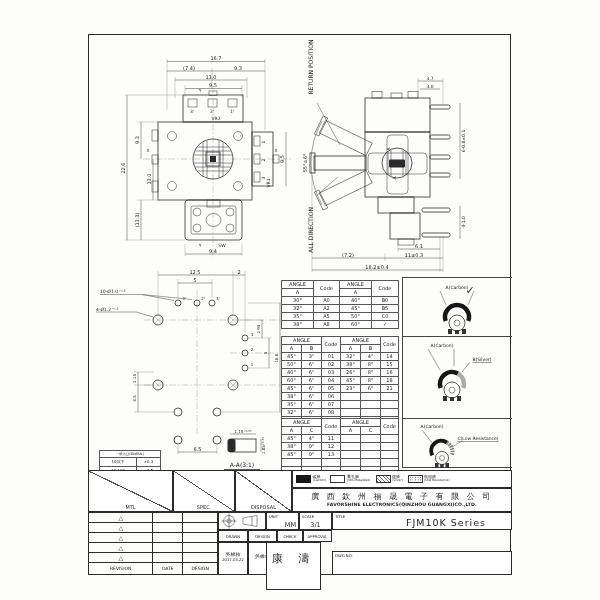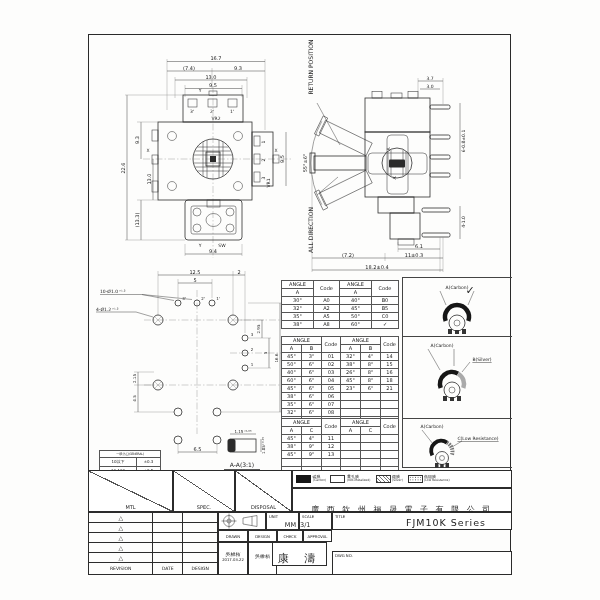--- a/index.html
+++ b/index.html
@@ -46,21 +46,21 @@
   .lg-cn{font-size:4px;}
   .lg-en{font-size:3.2px;color:#333;transform:scale(0.95);transform-origin:left;}
   
   .titleblock{position:absolute;left:88px;top:470px;width:424px;height:105px;}
   .tb-cell{position:absolute;border:0.7px solid #2b2b2b;box-sizing:border-box;background:#fff;}
   .diag{background:linear-gradient(to right top,#fff 49%,#555 49%,#555 50.6%,#fff 50.6%);}
   .tb-lbl{position:absolute;bottom:1px;width:100%;text-align:center;font-size:5px;}
   .tb-tag{position:absolute;top:1px;left:2px;font-size:3.8px;color:#222;}
   .tb-big{position:absolute;left:0;right:0;top:55%;transform:translateY(-50%);
           text-align:center;font-size:9.5px;letter-spacing:1px;margin-left:48px;}
-  .company-cn{font-size:8px;letter-spacing:2.5px;text-align:center;margin-top:15px;white-space:nowrap;}
+  .company-cn{font-size:8px;letter-spacing:2.5px;text-align:center;margin-top:2px;white-space:nowrap;}
   .company-en{font-size:4.6px;font-weight:bold;text-align:center;letter-spacing:0.1px;white-space:nowrap;}
   table.revtable{position:absolute;left:0;top:42px;width:130px;height:63px;border-collapse:collapse;}
   .revtable td{border:0.7px solid #2b2b2b;font-size:4.5px;text-align:center;padding:0;color:#222;}
   .revtable td.tri{font-size:6px;line-height:1;}
   .small-head{font-size:3.8px;text-align:center;}
   .name-cn{font-size:5px;text-align:center;line-height:1.2;}
   .name-date{font-size:3.8px;text-align:center;}
   .sign{font-size:11px;letter-spacing:6px;text-align:center;line-height:31px;}
 </style>
 </head>
@@ -731,34 +731,34 @@
         <path class="lnthin" d="M24,5 L38,2.5 L38,13.5 L24,11 Z"></path>
           <line class="lnthin" x1="33" y1="3.4" x2="33" y2="12.6"></line>
       </svg>
     </div>
     <div class="tb-cell" style="left:178px;top:42px;width:33px;height:18px;">
       <span class="tb-tag">UNIT</span>
       <div style="font-size:6.5px;text-align:right;margin-top:8px;margin-right:2px;">MM</div>
     </div>
     <div class="tb-cell" style="left:211px;top:42px;width:33px;height:18px;">
       <span class="tb-tag">SCALE</span>
-      <div style="font-size:6.5px;margin-top:8px;">3/1</div>
+      <div style="font-size:6.5px;text-align:center;margin-top:8px;">3/1</div>
     </div>
     <div class="tb-cell small-head" style="left:130px;top:60px;width:30px;height:12px;line-height:12px;">DRAWN</div>
     <div class="tb-cell small-head" style="left:160px;top:60px;width:29px;height:12px;line-height:12px;">DESIGN</div>
     <div class="tb-cell small-head" style="left:189px;top:60px;width:26px;height:12px;line-height:12px;">CHECK</div>
     <div class="tb-cell small-head" style="left:215px;top:60px;width:29px;height:12px;line-height:12px;">APPROVAL</div>
     <div class="tb-cell" style="left:130px;top:72px;width:30px;height:33px;">
       <div class="name-cn" style="margin-top:8px;">吳權栢</div>
       <div class="name-date">2017.03.22</div>
     </div>
     <div class="tb-cell" style="left:160px;top:72px;width:29px;height:33px;">
       <div class="name-cn" style="margin-top:10px;">吳權栢</div>
     </div>
-    <div class="tb-cell sign" style="left:184px;top:72px;width:55px;height:24px;">康 濤</div>
+    <div class="tb-cell sign" style="left:178px;top:72px;width:55px;height:48px;">康 濤</div>
 
     <div class="tb-cell" style="left:244px;top:42px;width:180px;height:18px;">
       <span class="tb-tag">TITLE</span>
       <div class="tb-big">FJM10K  Series</div>
     </div>
     <div class="tb-cell" style="left:244px;top:81px;width:180px;height:24px;">
       <span class="tb-tag">DWG  NO.</span>
     </div>
   </div>
 </div>

